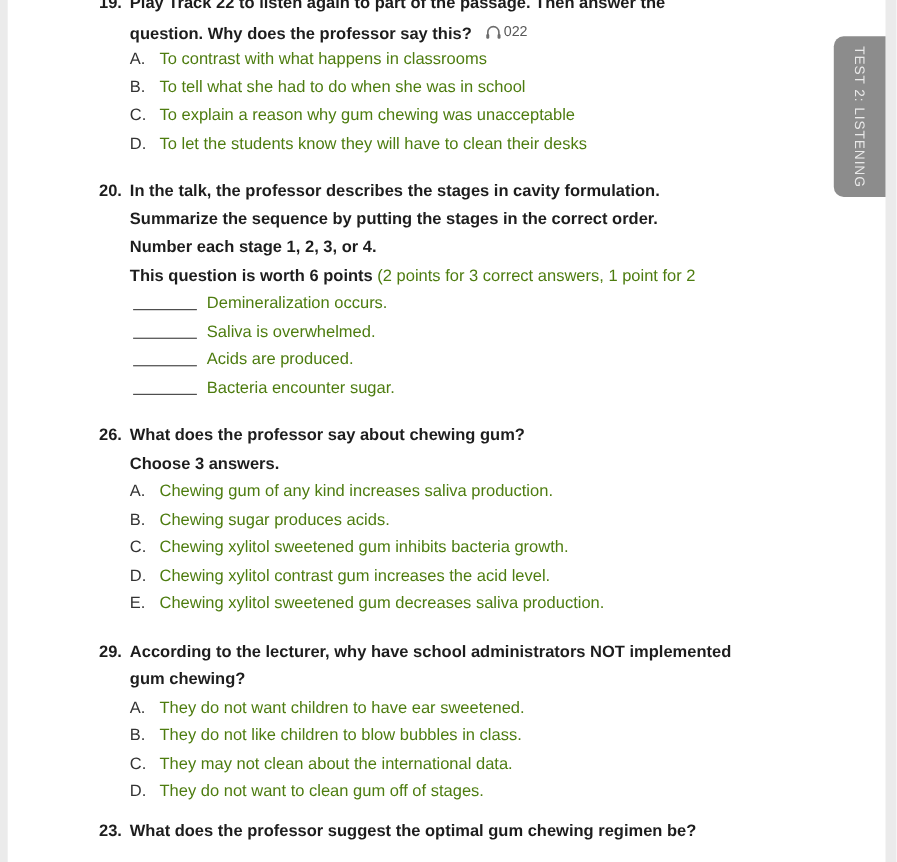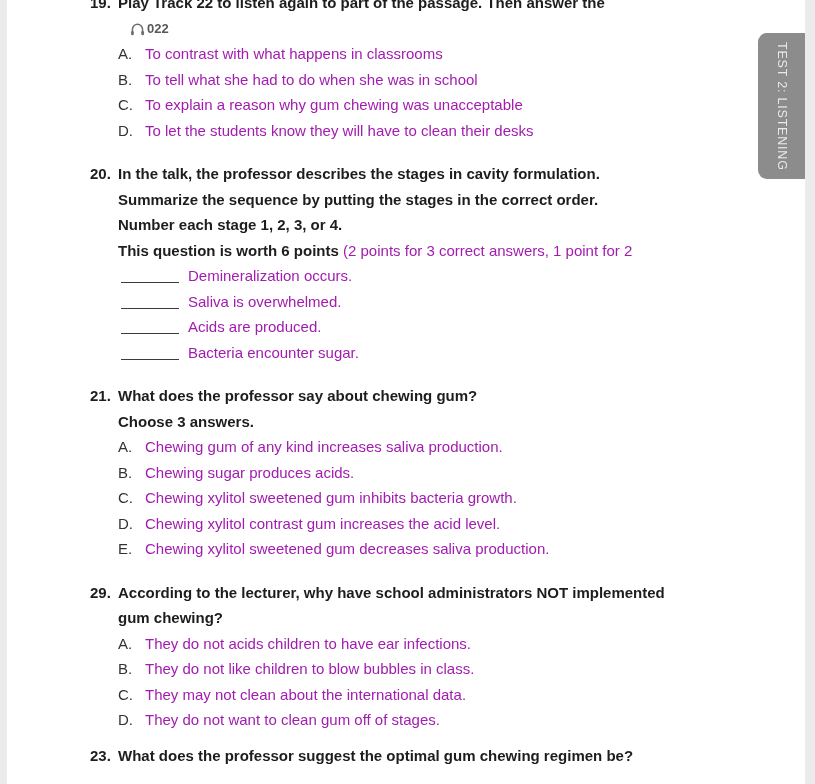--- a/index.html
+++ b/index.html
@@ -34,37 +34,37 @@
     color: #1d1d1d;
     line-height: 25.5px;
   }
   .qbody { flex: 1; min-width: 0; }
   .line {
     height: 25.5px;
     line-height: 25.5px;
     white-space: nowrap;
   }
   .seg-bold { font-weight: 700; color: #1d1d1d; }
-  .seg-reg { font-weight: 400; color: #a21caf; }
+  .seg-reg { font-weight: 400; color: #4d7c0f; }
   .opt-letter { display: inline-block; width: 27px; color: #333333; }
   .blank-seg {
     display: inline-block;
     width: 58px;
     height: 3px;
     border-bottom: 1.5px solid #3b3b3b;
     margin-left: 3px;
     margin-right: 9px;
     position: relative;
     top: 2px;
   }
   .audio {
     margin-left: 12px;
     color: #585858;
     font-size: 13px;
-    font-weight: 700;
+    font-weight: 400;
     display: inline-flex;
     align-items: center;
     gap: 2px;
     vertical-align: baseline;
   }
   .audio svg { position: relative; top: 1px; }
   .side-tab {
     position: absolute;
     right: 10px; top: 33px;
     width: 47px; height: 146px;
@@ -84,21 +84,21 @@
 </style>
 </head>
 <body>
 
 <div class="page">
   <div class="content" id="questions">
       <div class="question">
         <div class="qnum">19.</div>
         <div class="qbody">
           <div class="line"><span class="seg-bold">Play Track 22 to listen again to part of the passage. Then answer the</span></div>
-          <div class="line"><span class="audio">
+          <div class="line"><span class="seg-bold">question. Why does the professor say this?</span><span class="audio">
               <svg width="15" height="14" viewBox="0 0 16 15">
                 <path d="M2.6 12.2 V7.8 a5.4 5.4 0 0 1 10.8 0 V12.2" fill="none" stroke="#6e6e6e" stroke-width="1.6"></path>
                 <rect x="1.1" y="9.6" width="2.9" height="4.6" rx="1.3" fill="#6e6e6e"></rect>
                 <rect x="12.1" y="9.6" width="2.9" height="4.6" rx="1.3" fill="#6e6e6e"></rect>
               </svg>
               <span>022</span>
             </span></div>
           <div class="line"><span class="opt-letter">A.</span><span class="seg-reg">To contrast with what happens in classrooms</span></div>
           <div class="line"><span class="opt-letter">B.</span><span class="seg-reg">To tell what she had to do when she was in school</span></div>
           <div class="line"><span class="opt-letter">C.</span><span class="seg-reg">To explain a reason why gum chewing was unacceptable</span></div>
@@ -112,37 +112,37 @@
           <div class="line"><span class="seg-bold">Summarize the sequence by putting the stages in the correct order.</span></div>
           <div class="line"><span class="seg-bold">Number each stage 1, 2, 3, or 4.</span></div>
           <div class="line"><span class="seg-bold">This question is worth 6 points</span><span class="seg-reg"> (2 points for 3 correct answers, 1 point for 2</span></div>
           <div class="line"><span class="blank-seg"></span><span class="seg-reg">Demineralization occurs.</span></div>
           <div class="line"><span class="blank-seg"></span><span class="seg-reg">Saliva is overwhelmed.</span></div>
           <div class="line"><span class="blank-seg"></span><span class="seg-reg">Acids are produced.</span></div>
           <div class="line"><span class="blank-seg"></span><span class="seg-reg">Bacteria encounter sugar.</span></div>
         </div>
       </div>
       <div class="question">
-        <div class="qnum">21.</div>
+        <div class="qnum">26.</div>
         <div class="qbody">
           <div class="line"><span class="seg-bold">What does the professor say about chewing gum?</span></div>
           <div class="line"><span class="seg-bold">Choose 3 answers.</span></div>
           <div class="line"><span class="opt-letter">A.</span><span class="seg-reg">Chewing gum of any kind increases saliva production.</span></div>
           <div class="line"><span class="opt-letter">B.</span><span class="seg-reg">Chewing sugar produces acids.</span></div>
           <div class="line"><span class="opt-letter">C.</span><span class="seg-reg">Chewing xylitol sweetened gum inhibits bacteria growth.</span></div>
           <div class="line"><span class="opt-letter">D.</span><span class="seg-reg">Chewing xylitol contrast gum increases the acid level.</span></div>
           <div class="line"><span class="opt-letter">E.</span><span class="seg-reg">Chewing xylitol sweetened gum decreases saliva production.</span></div>
         </div>
       </div>
       <div class="question">
         <div class="qnum">29.</div>
         <div class="qbody">
           <div class="line"><span class="seg-bold">According to the lecturer, why have school administrators NOT implemented</span></div>
           <div class="line"><span class="seg-bold">gum chewing?</span></div>
-          <div class="line"><span class="opt-letter">A.</span><span class="seg-reg">They do not acids children to have ear infections.</span></div>
+          <div class="line"><span class="opt-letter">A.</span><span class="seg-reg">They do not want children to have ear sweetened.</span></div>
           <div class="line"><span class="opt-letter">B.</span><span class="seg-reg">They do not like children to blow bubbles in class.</span></div>
           <div class="line"><span class="opt-letter">C.</span><span class="seg-reg">They may not clean about the international data.</span></div>
           <div class="line"><span class="opt-letter">D.</span><span class="seg-reg">They do not want to clean gum off of stages.</span></div>
         </div>
       </div>
       <div class="question">
         <div class="qnum">23.</div>
         <div class="qbody">
           <div class="line"><span class="seg-bold">What does the professor suggest the optimal gum chewing regimen be?</span></div>
         </div>

